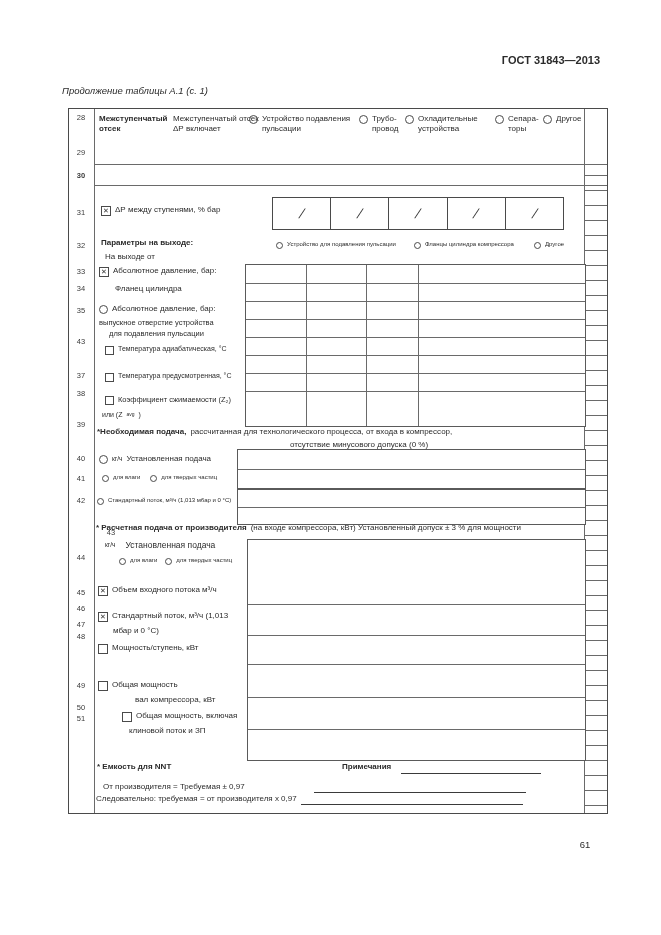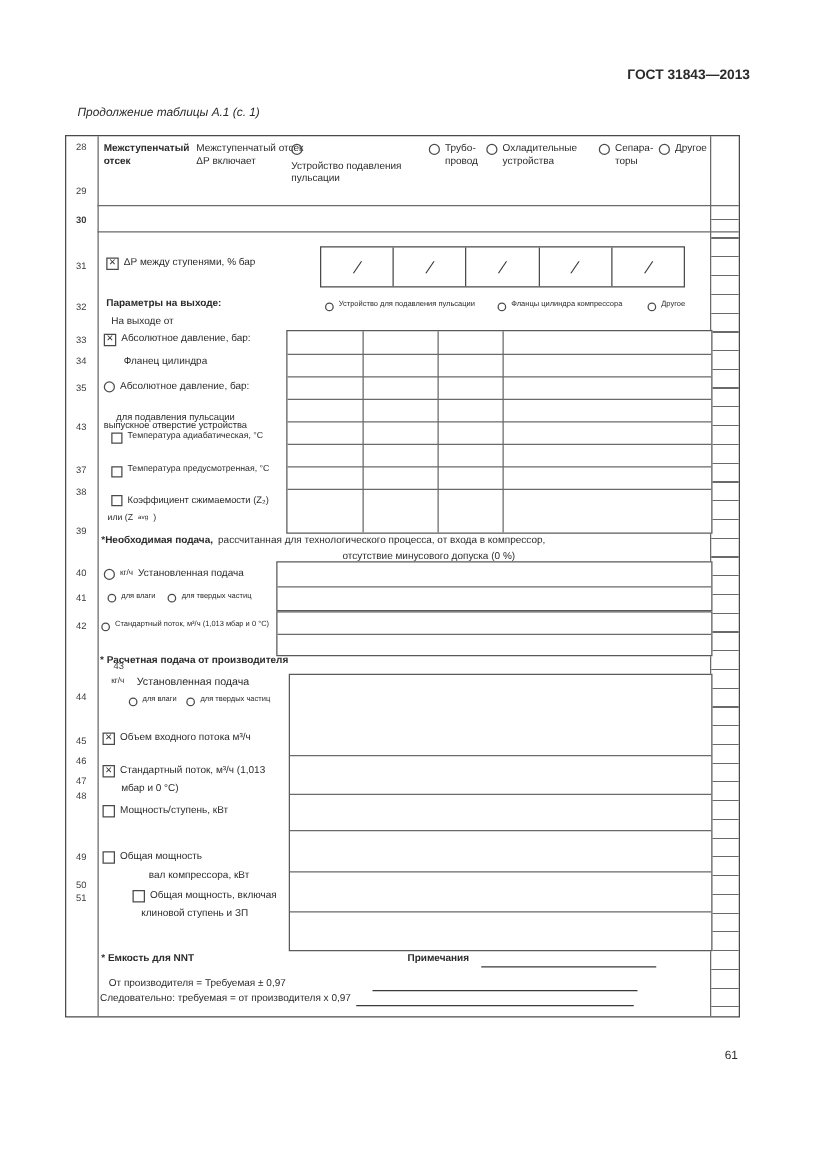--- a/index.html
+++ b/index.html
@@ -9,21 +9,21 @@
   .b{font-weight:bold;}
   .i{font-style:italic;}
   .t11{font-size:11px;}
   .t95{font-size:9.5px;}
   .t85{font-size:8.5px;}
   .t8{font-size:8px;line-height:1.3;}
   .t75{font-size:7.5px;line-height:1.25;}
   .t7{font-size:7px;line-height:1.25;}
   .t65{font-size:6.5px;}
   .t6{font-size:6px;line-height:1.2;}
-  .tbl{position:absolute;left:52px;top:108px;width:538px;height:704px;border:1px solid #4a4a4a;}
+  .tbl{position:absolute;left:68px;top:108px;width:538px;height:704px;border:1px solid #4a4a4a;}
   .hl{position:absolute;height:1px;background:#6a6a6a;}
   .vl{position:absolute;width:1px;background:#6a6a6a;}
   .box{position:absolute;border:1px solid #5a5a5a;background:#fff;}
   .rownum{position:absolute;left:0;width:24px;text-align:center;font-size:7.5px;color:#3a3a3a;}
   .lbl{position:absolute;display:flex;align-items:flex-start;gap:4px;white-space:nowrap;}
   .wrap{white-space:normal;}
   .cb{display:inline-block;width:8px;height:8px;border:1px solid #4a4a4a;flex:0 0 auto;
       font-size:7px;line-height:8px;text-align:center;color:#333;margin-top:1px;}
   .cb-sm{width:7px;height:7px;line-height:7px;font-size:6px;}
   .radio{display:inline-block;width:7px;height:7px;border:1px solid #4a4a4a;border-radius:50%;
@@ -75,21 +75,21 @@
     <span class="rownum" style="top:479px;">45</span>
     <span class="rownum" style="top:495px;">46</span>
     <span class="rownum" style="top:511px;">47</span>
     <span class="rownum" style="top:523px;">48</span>
     <span class="rownum" style="top:572px;">49</span>
     <span class="rownum" style="top:594px;">50</span>
     <span class="rownum" style="top:605px;">51</span>
 
     <div class="lbl t8 b wrap" style="left:30px;top:5px;width:74px;">Межступенчатый отсек</div>
     <div class="lbl t8 wrap" style="left:104px;top:5px;width:88px;">Межступенчатый отсек ΔР включает</div>
-    <div class="lbl t8 wrap" style="left:180px;top:5px;width:112px;flex-direction:column;">
+    <div class="lbl t8 wrap" style="left:180px;top:5px;width:112px;">
       <span class="radio"></span>
       <span class="wrap">Устройство подавления пульсации</span>
     </div>
     <div class="lbl t8 wrap" style="left:290px;top:5px;width:46px;">
       <span class="radio"></span>
       <span class="wrap">Трубо-провод</span>
     </div>
     <div class="lbl t8 wrap" style="left:336px;top:5px;width:90px;">
       <span class="radio"></span>
       <span class="wrap">Охладительные устройства</span>
@@ -144,21 +144,21 @@
 
     <div class="lbl t8" style="left:30px;top:157px;">
       <span class="cb">✕</span>
       <span>Абсолютное давление, бар:</span>
     </div>
     <div class="lbl t8" style="left:46px;top:175px;">Фланец цилиндра</div>
     <div class="lbl t8" style="left:30px;top:195px;">
       <span class="radio"></span>
       <span>Абсолютное давление, бар:</span>
     </div>
-    <div class="lbl t75" style="left:30px;top:209px;margin-top:17px;">выпускное отверстие устройства</div>
+    <div class="lbl t75" style="left:30px;top:209px;">выпускное отверстие устройства</div>
     <div class="lbl t75" style="left:40px;top:220px;">для подавления пульсации</div>
     <div class="lbl t7" style="left:36px;top:236px;">
       <span class="cb cb-sm"></span>
       <span>Температура адиабатическая, °С</span>
     </div>
     <div class="lbl t7" style="left:36px;top:263px;">
       <span class="cb cb-sm"></span>
       <span>Температура предусмотренная, °С</span>
     </div>
     <div class="lbl t75" style="left:36px;top:286px;">
@@ -207,20 +207,21 @@
     </div>
     <div class="box" style="left:168px;top:340px;width:347px;height:38px;">
       <div class="hl" style="left:0;top:19px;width:347px;"></div>
     </div>
     <div class="box" style="left:168px;top:380px;width:347px;height:34px;">
       <div class="hl" style="left:0;top:17px;width:347px;"></div>
     </div>
 
     <div class="lbl t8" style="left:27px;top:414px;">
       <span class="b">* Расчетная подача от производителя</span>
+        <span> (на входе компрессора, кВт)  Установленный допуск ± 3 % для мощности</span>
     </div>
     <div class="lbl t85" style="left:36px;top:431px;">
       <span class="t65" style="margin-top:1px;">кг/ч</span>
       <span style="margin-left:6px;">Установленная подача</span>
     </div>
     <div class="lbl t6" style="left:50px;top:448px;">
       <span class="radio radio-sm"></span>
       <span>для влаги</span>
       <span class="radio radio-sm" style="margin-left:4px;"></span>
       <span>для твердых частиц</span>
@@ -241,21 +242,21 @@
     </div>
     <div class="lbl t8" style="left:29px;top:571px;">
       <span class="cb"></span>
       <span>Общая мощность</span>
     </div>
     <div class="lbl t8" style="left:66px;top:586px;">вал компрессора, кВт</div>
     <div class="lbl t8" style="left:29px;top:602px;padding-left:24px;">
       <span class="cb"></span>
       <span>Общая мощность, включая</span>
     </div>
-    <div class="lbl t8" style="left:60px;top:617px;">клиновой ступень и ЗП</div>
+    <div class="lbl t8" style="left:60px;top:617px;">клиновой поток и ЗП</div>
 
     <div class="box" style="left:178px;top:430px;width:337px;height:220px;">
       <div class="hl" style="left:0;top:64px;width:337px;"></div>
       <div class="hl" style="left:0;top:95px;width:337px;"></div>
       <div class="hl" style="left:0;top:124px;width:337px;"></div>
       <div class="hl" style="left:0;top:157px;width:337px;"></div>
       <div class="hl" style="left:0;top:189px;width:337px;"></div>
     </div>
 
     <div class="lbl t8 b" style="left:28px;top:653px;">* Емкость для NNT</div>

